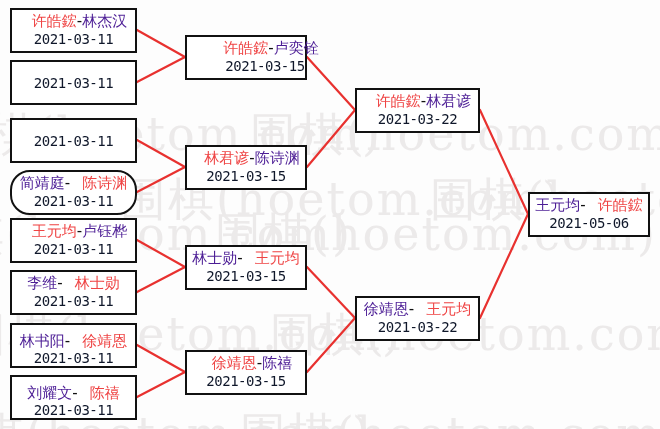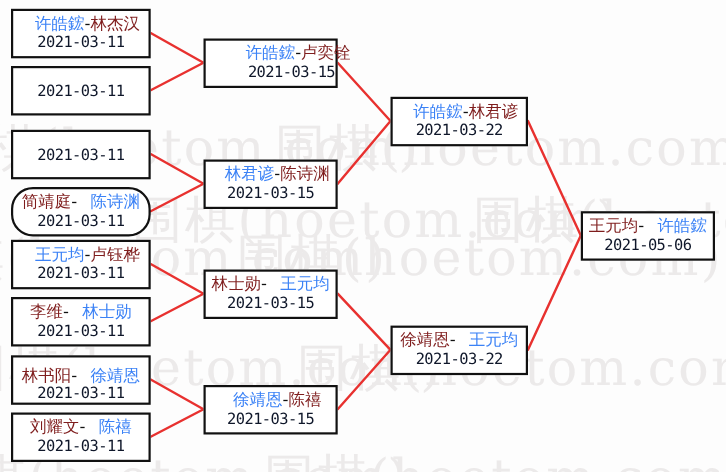--- a/index.html
+++ b/index.html
@@ -51,22 +51,22 @@
     flex-direction: column;
     align-items: center;
     justify-content: center;
     line-height: 1.05;
   }
   .players {
     font-size: 15px;
     white-space: nowrap;
     font-family: "DejaVu Sans", "Liberation Sans", sans-serif;
   }
-  .p-win  { color: #3b82f6; margin-left: 12px; }
-  .p-lose { color: #7f1d1d; }
+  .p-win  { color: #ef4444; margin-left: 12px; }
+  .p-lose { color: #4c1d95; }
   .dash   { color: #111111; }
   .match-date {
     font-size: 14px;
     color: #0f172a;
     margin-top: 2px;
     font-family: "DejaVu Sans Mono", "Liberation Mono", monospace;
     letter-spacing: -0.5px;
   }
 </style>
 </head>
@@ -149,21 +149,21 @@
     <div class="match-date">2021-03-11</div>
   </div>
 
   <div class="match-box" style="left:10px; top:323px; width:127px; height:45px;justify-content:flex-end;">
     <div class="players">
       <span class="p-lose">林书阳</span><span class="dash">-</span><span class="p-win">徐靖恩</span>
     </div>
     <div class="match-date">2021-03-11</div>
   </div>
 
-  <div class="match-box" style="left:10px; top:375px; width:127px; height:45px;">
+  <div class="match-box" style="left:10px; top:375px; width:127px; height:45px;justify-content:flex-end;">
     <div class="players">
       <span class="p-lose">刘耀文</span><span class="dash">-</span><span class="p-win">陈禧</span>
     </div>
     <div class="match-date">2021-03-11</div>
   </div>
 
   <div class="match-box" style="left:185px; top:35px; width:122px; height:45px;padding-left:38px;">
     <div class="players">
       <span class="p-win">许皓鋐</span><span class="dash">-</span><span class="p-lose">卢奕铨</span>
     </div>

